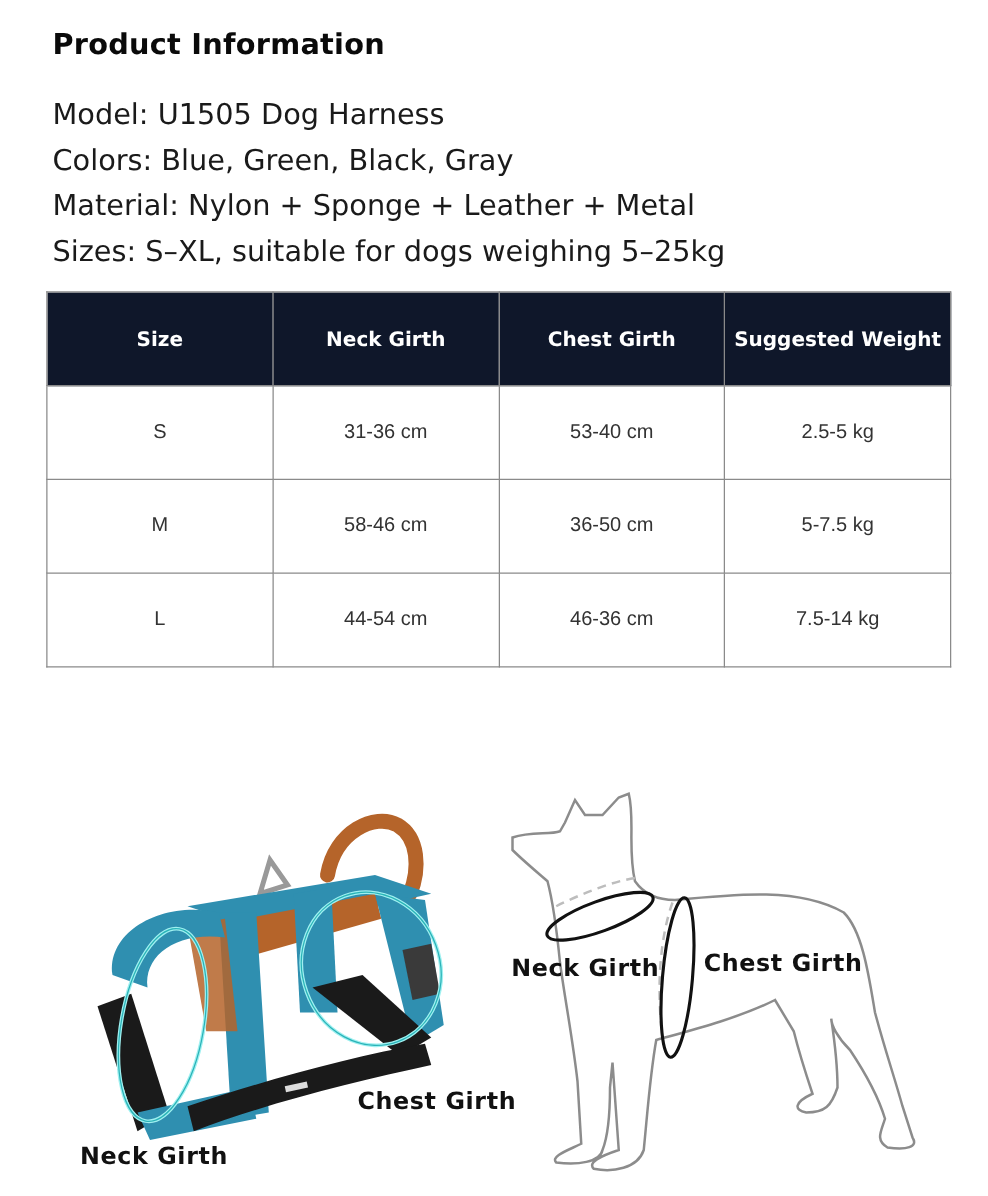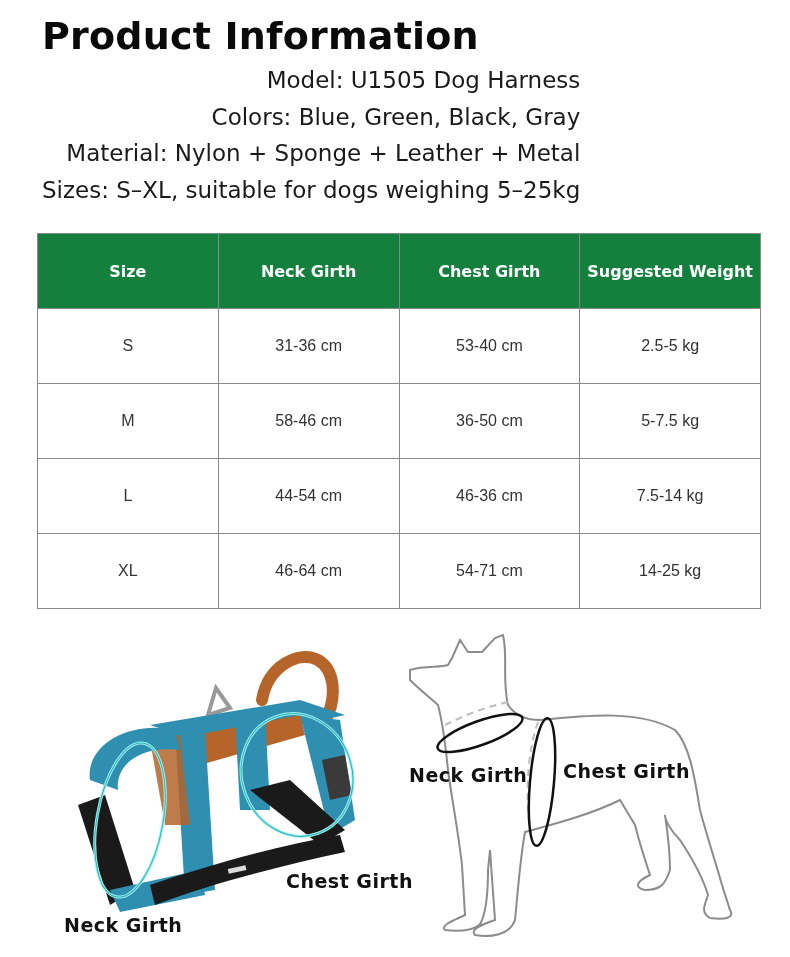--- a/index.html
+++ b/index.html
@@ -1,22 +1,22 @@
 <!DOCTYPE html>
 <html><head>
   <meta charset="utf-8">
   <style>
     html, body { margin: 0; padding: 0; background: #ffffff; }
     body { width: 790px; height: 957px; position: relative; overflow: hidden; font-family: "DejaVu Sans", sans-serif; color: #111; }
     .info { position: absolute; left: 42px; top: 14px; }
-    .title { font-family: "DejaVu Sans", sans-serif; font-weight: bold; font-size: 38px; letter-spacing: 0.2px; color: #0a0a0a; margin: 0 0 4px 0; line-height: 44px; }
-    .info-line { font-size: 23px; line-height: 36.5px; color: #1a1a1a; margin: 0; text-align: right; }
+    .title { font-family: "DejaVu Sans", sans-serif; font-weight: bold; font-size: 23px; letter-spacing: 0.2px; color: #0a0a0a; margin: 0 0 16px 0; line-height: 44px; }
+    .info-line { font-size: 23px; line-height: 36.5px; color: #1a1a1a; margin: 0; }
     table.sizes { position: absolute; left: 37px; top: 233px; width: 724px; border-collapse: collapse; table-layout: fixed; }
     table.sizes th, table.sizes td { border: 1px solid #8a8a8a; text-align: center; }
-    table.sizes th { background: #15803d; color: #fff; font-weight: bold; font-size: 16px; height: 72px; }
+    table.sizes th { background: #0f172a; color: #fff; font-weight: bold; font-size: 16px; height: 72px; }
     table.sizes td { font-size: 16px; color: #333; height: 72px; font-family: "Liberation Sans", sans-serif; }
     .illus { position: absolute; left: 0; top: 620px; width: 790px; height: 337px; }
     .lbl { position: absolute; font-weight: bold; font-size: 19px; color: #111; letter-spacing: 0.5px; }
   </style>
 </head>
 <body>
 
 <div class="info">
   <h1 class="title">Product Information</h1>
   <p class="info-line">Model: U1505 Dog Harness</p>
@@ -45,26 +45,20 @@
       <td>M</td>
       <td>58-46 cm</td>
       <td>36-50 cm</td>
       <td>5-7.5 kg</td>
     </tr>
     <tr>
       <td>L</td>
       <td>44-54 cm</td>
       <td>46-36 cm</td>
       <td>7.5-14 kg</td>
-    </tr>
-    <tr>
-      <td>XL</td>
-      <td>46-64 cm</td>
-      <td>54-71 cm</td>
-      <td>14-25 kg</td>
     </tr>
   </tbody>
 </table>
 
 <div class="illus">
 
   <svg width="420" height="337" viewBox="0 0 420 337" style="position:absolute;left:0;top:0;">
 
     <path d="M262 80 C 268 45, 300 30, 318 40 C 335 50, 336 75, 328 95" fill="none" stroke="#b5642a" stroke-width="12" stroke-linecap="round"></path>
 

